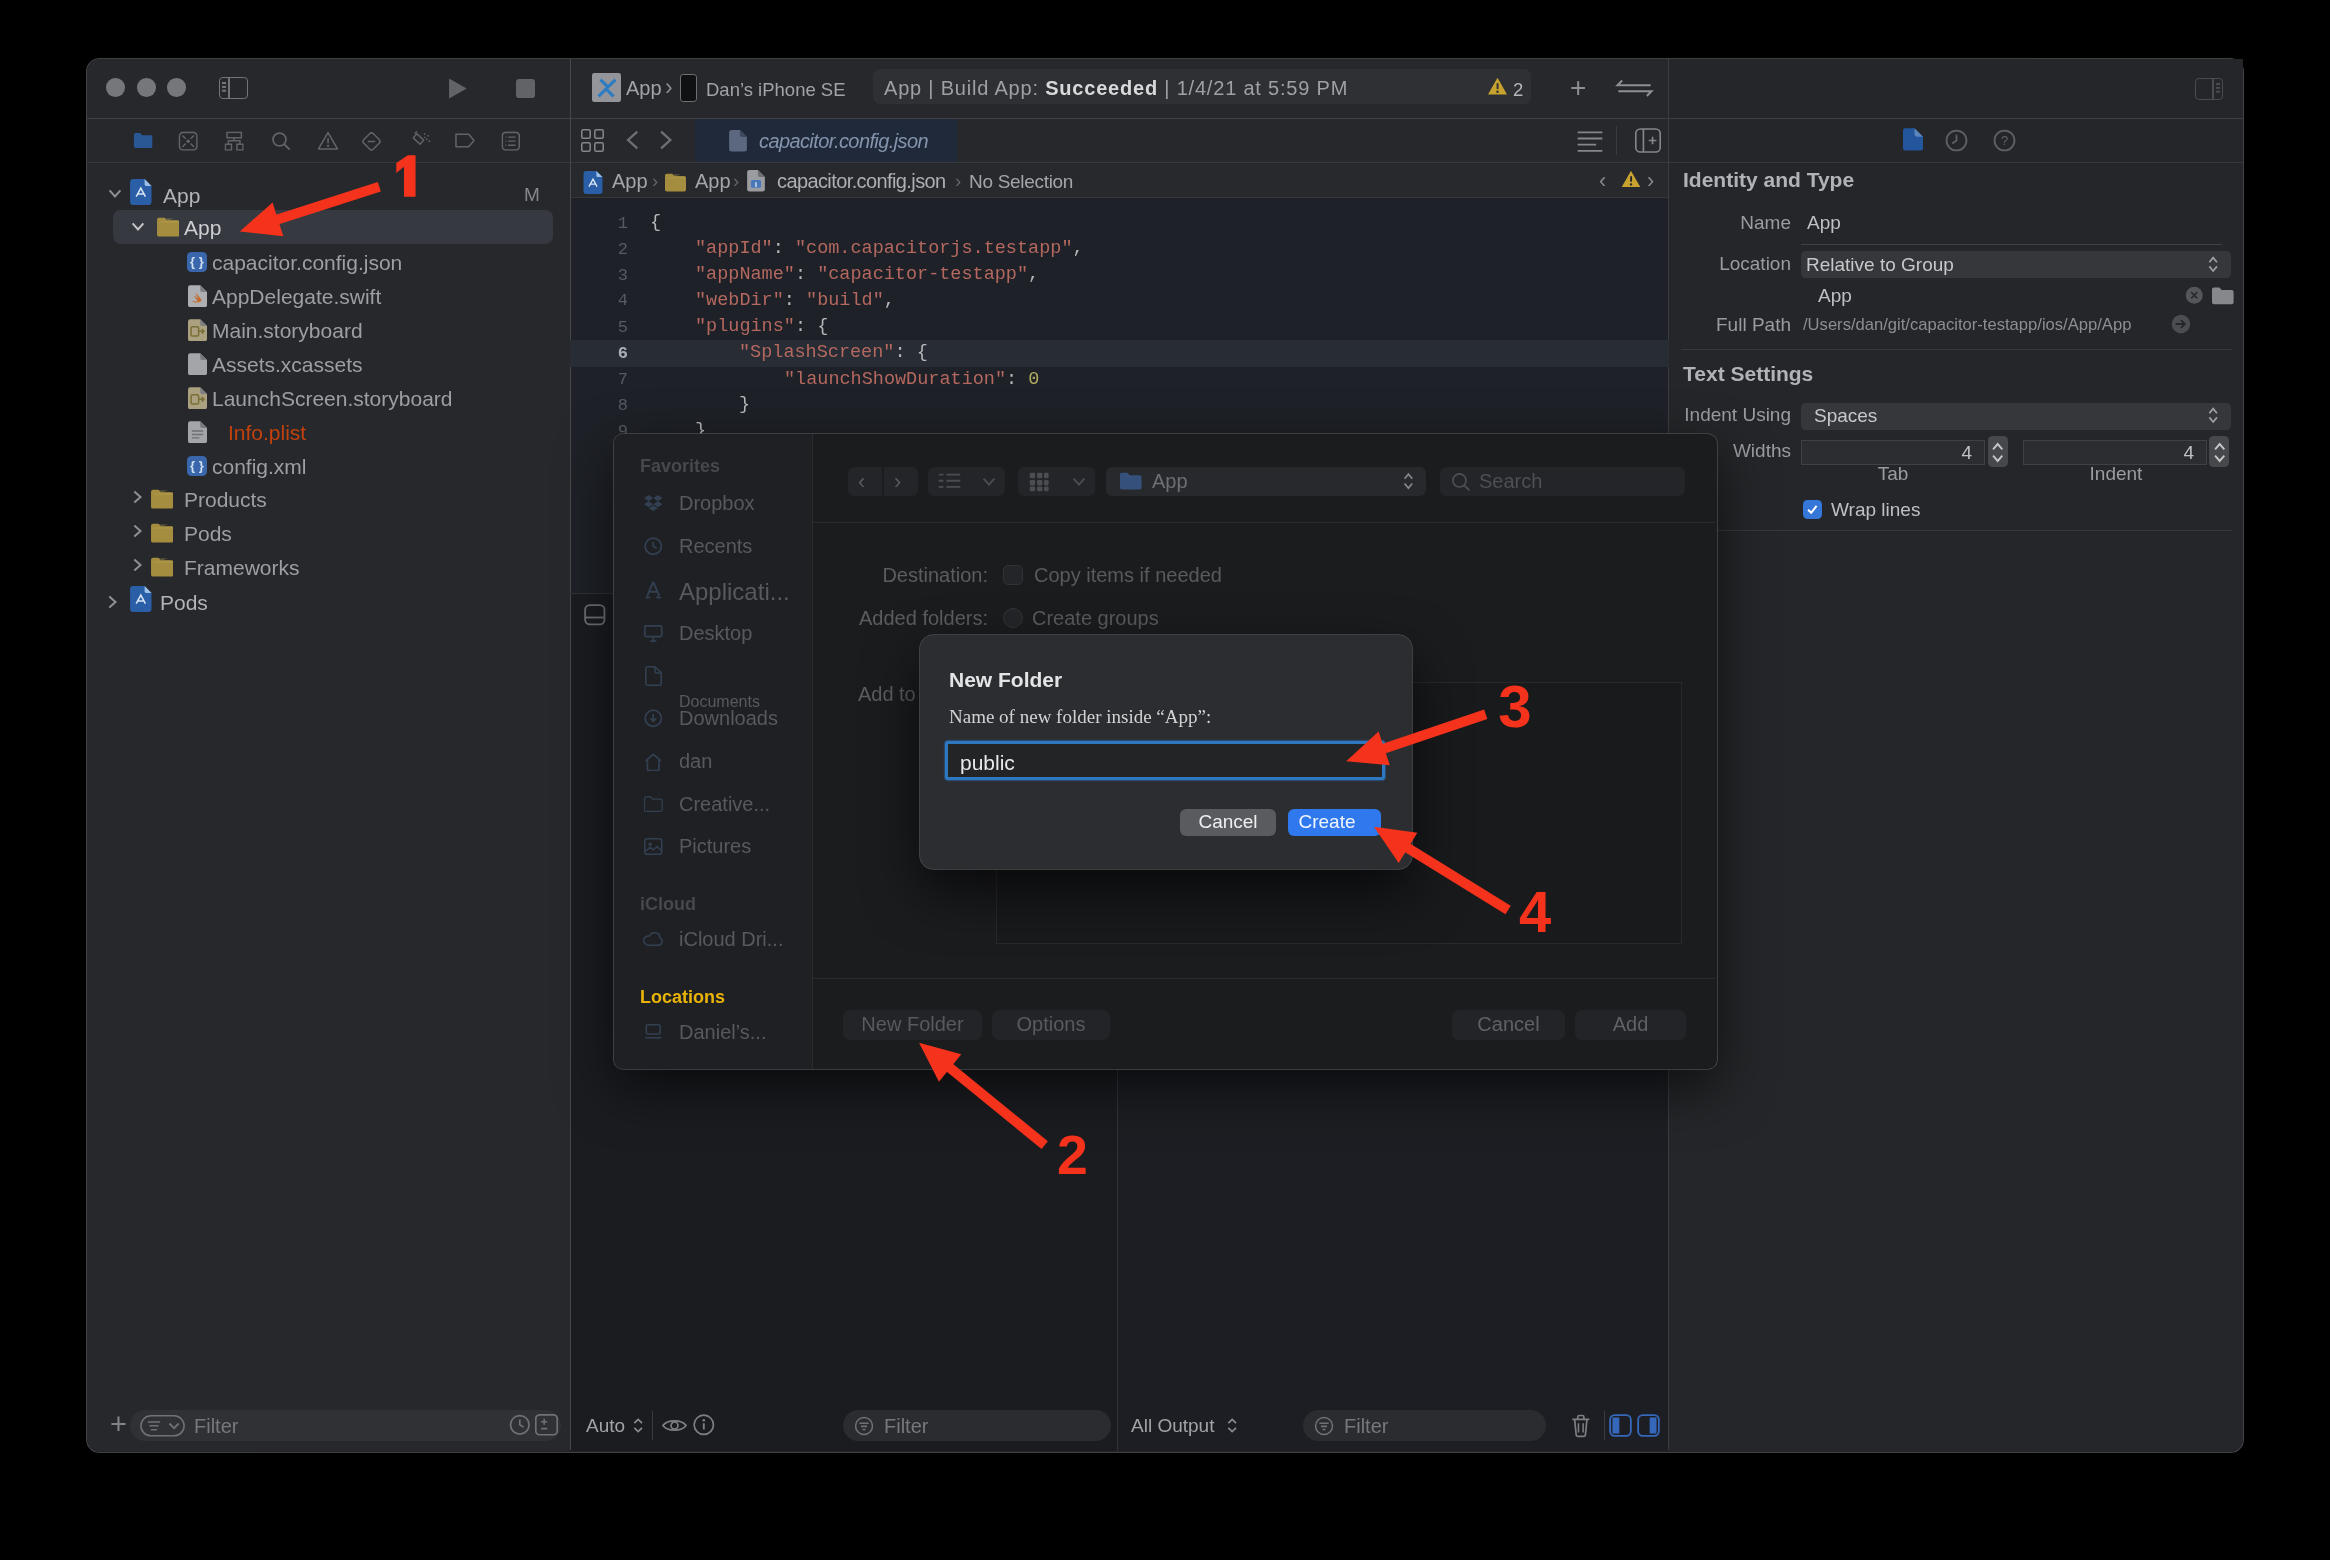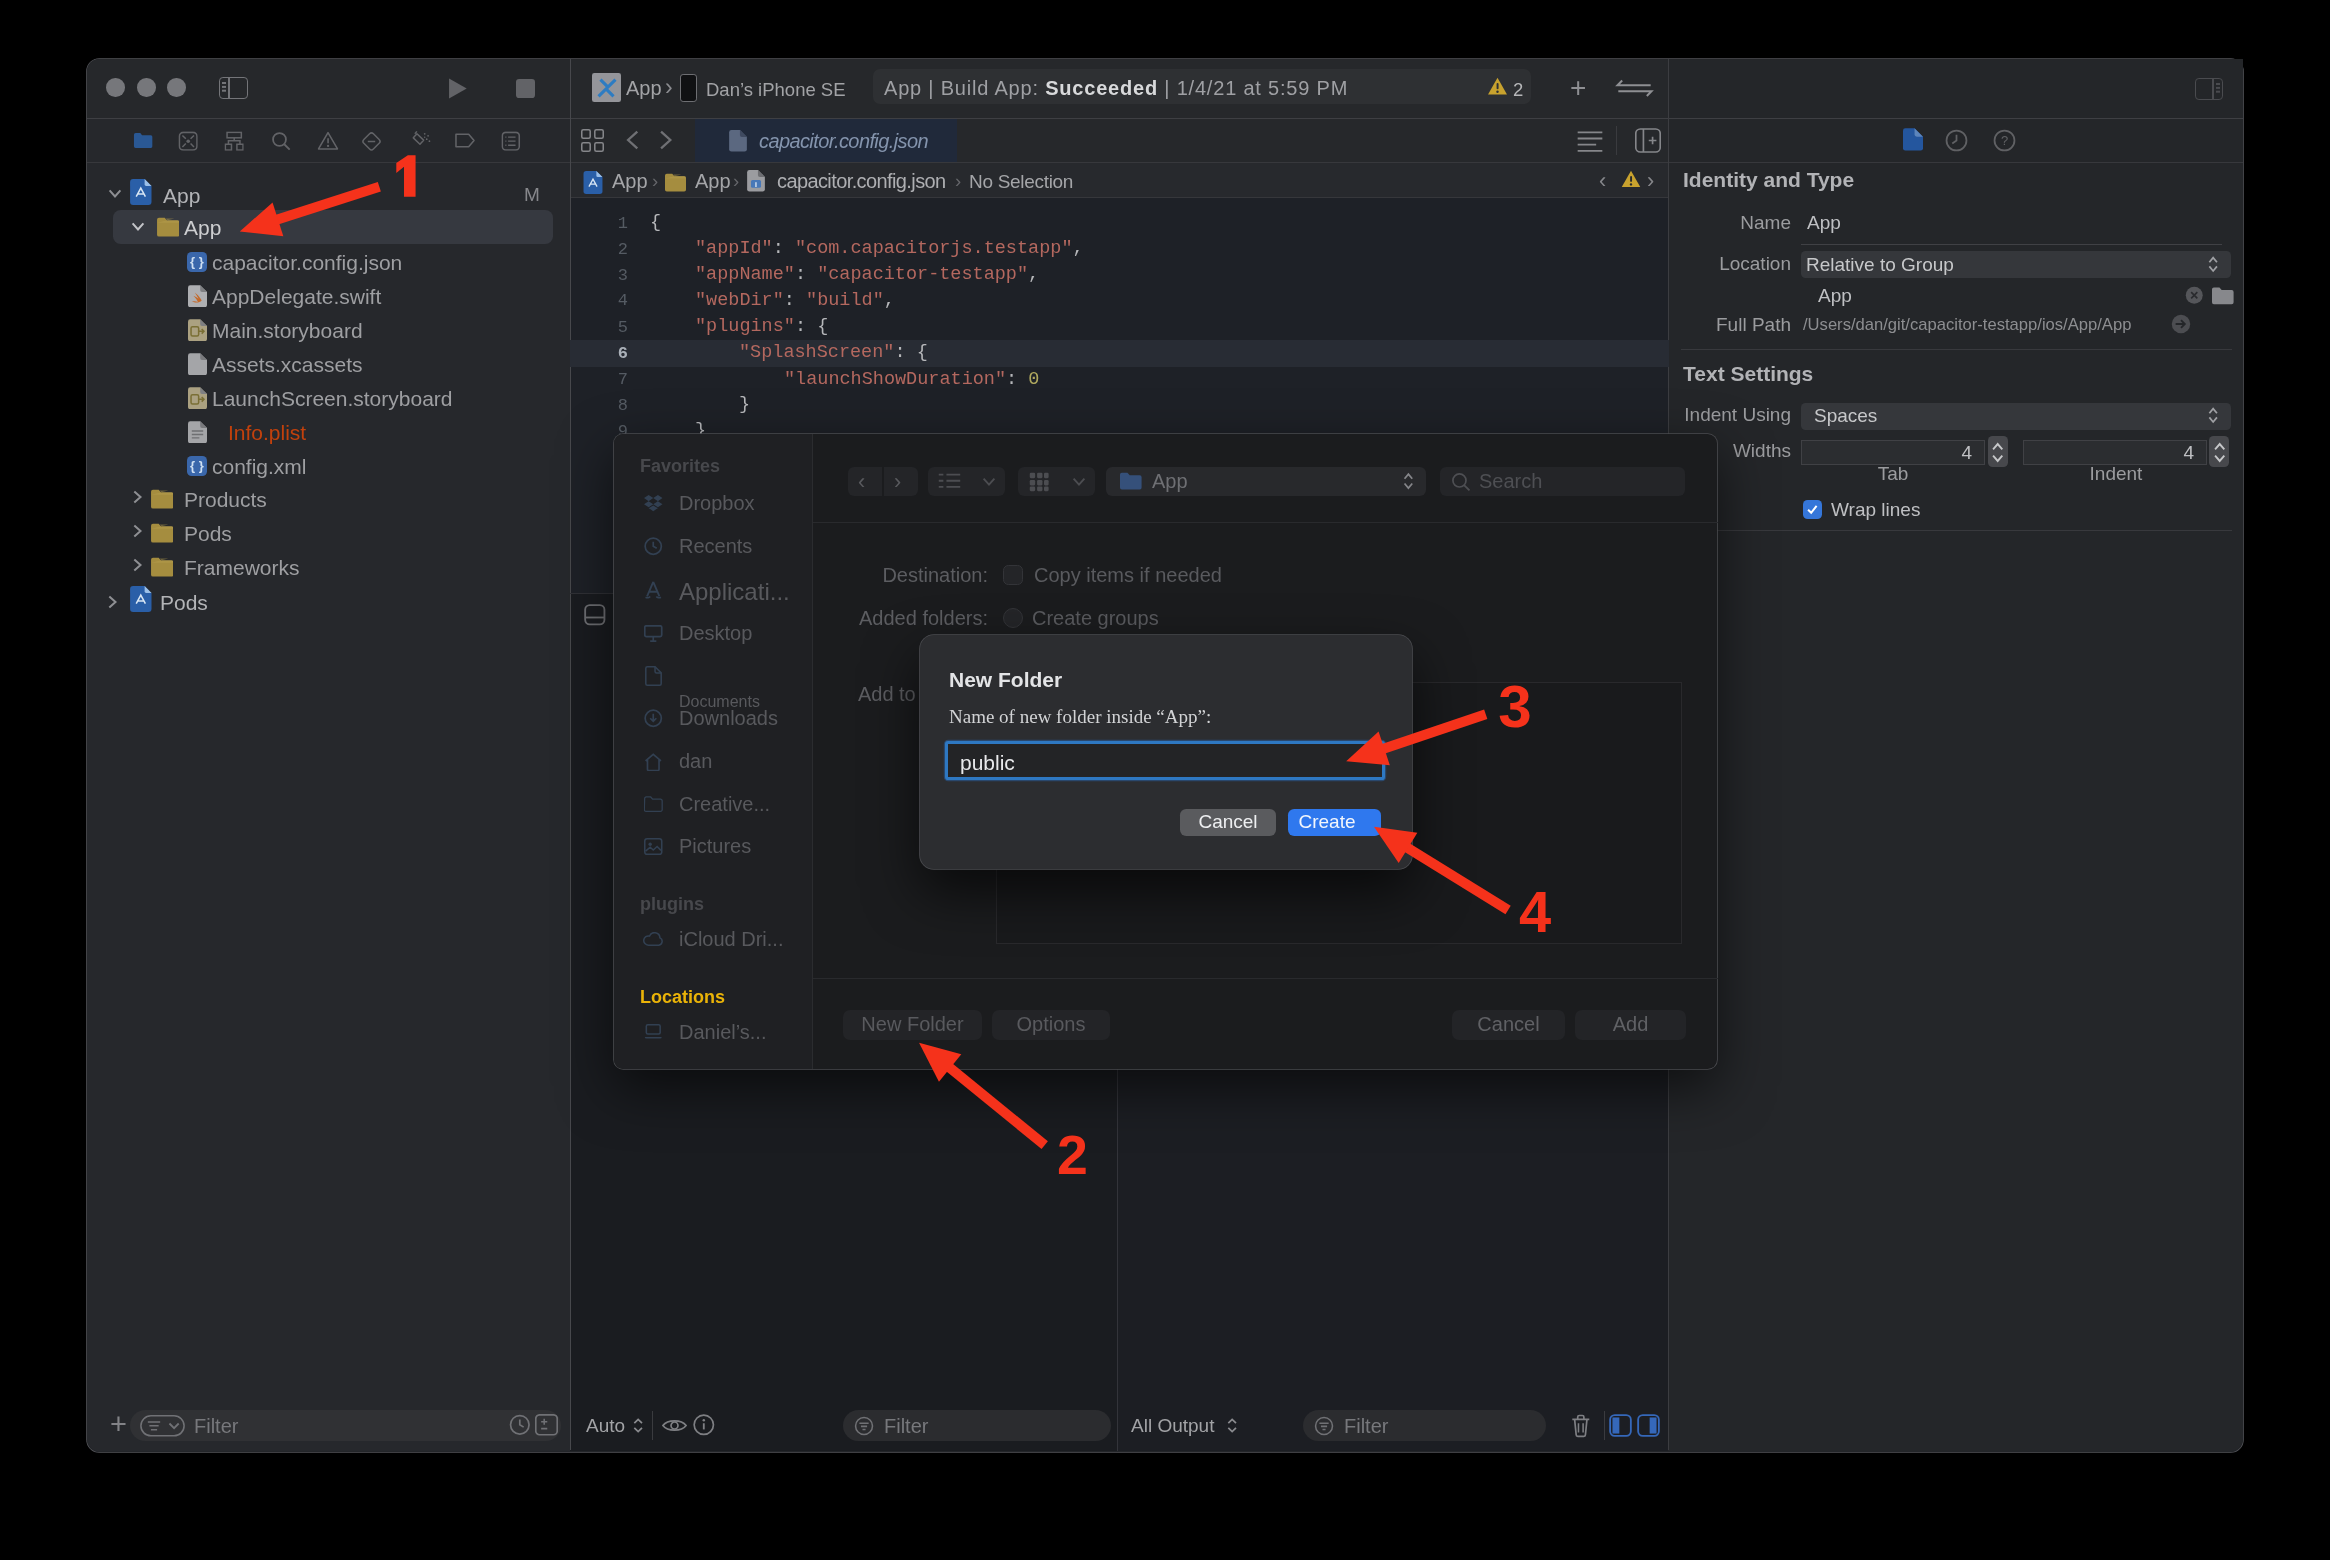--- a/index.html
+++ b/index.html
@@ -486,21 +486,21 @@
     <path d="M1 3.5 a2.5 2.5 0 0 1 2.5-2.5 h7 l3 3.5 h12.5 a2.5 2.5 0 0 1 2.5 2.5 v14 a2.5 2.5 0 0 1-2.5 2.5 h-23 a2.5 2.5 0 0 1-2.5-2.5 Z" stroke="#324052" stroke-width="2" fill="none"></path>
   </svg>
 <div class="txt" style="left:679px;top:793px;color:#58595d;font-size:20px;">Creative...</div>
 <svg class="abs" style="left:644px;top:838px;" width="18.5" height="17" viewBox="0 0 24 22">
     <rect x="1" y="1" width="22" height="20" rx="3" stroke="#324052" stroke-width="2" fill="none"></rect>
     <circle cx="8" cy="8" r="2.2" fill="#324052"></circle>
     <path d="M2 17 l6-5 4 3.5 5-4.5 5 5" stroke="#324052" stroke-width="2" fill="none"></path>
   </svg>
 <div class="txt" style="left:679px;top:835px;color:#58595d;font-size:20px;">Pictures</div>
 
-<div class="txt" style="left:640px;top:894px;color:#47484c;font-size:18px;font-weight:bold;">plugins</div>
+<div class="txt" style="left:640px;top:894px;color:#47484c;font-size:18px;font-weight:bold;">iCloud</div>
 <svg class="abs" style="left:643px;top:932px;" width="20" height="14" viewBox="0 0 26 18">
     <path d="M7 17 a6 6 0 1 1 1.5-11.8 A7 7 0 0 1 22 7.5 a5 5 0 0 1-1.5 9.5 Z" stroke="#324052" stroke-width="2" fill="none"></path>
   </svg>
 <div class="txt" style="left:679px;top:928px;color:#58595d;font-size:20px;">iCloud Dri...</div>
 
 <div class="txt" style="left:640px;top:987px;color:#eab308;font-size:18px;font-weight:bold;">Locations</div>
 <svg class="abs" style="left:644px;top:1024px;" width="18.5" height="15.4" viewBox="0 0 24 20">
     <rect x="3" y="1" width="18" height="12" rx="2" stroke="#324052" stroke-width="2" fill="none"></rect>
     <path d="M1 17 h22 a2 2 0 0 1-2 2 H3 a2 2 0 0 1-2-2 Z" fill="#324052"></path>
   </svg>

